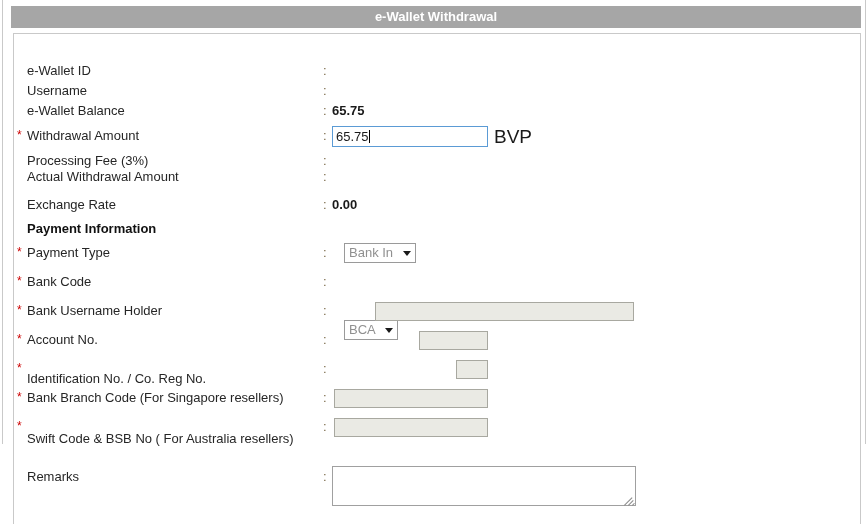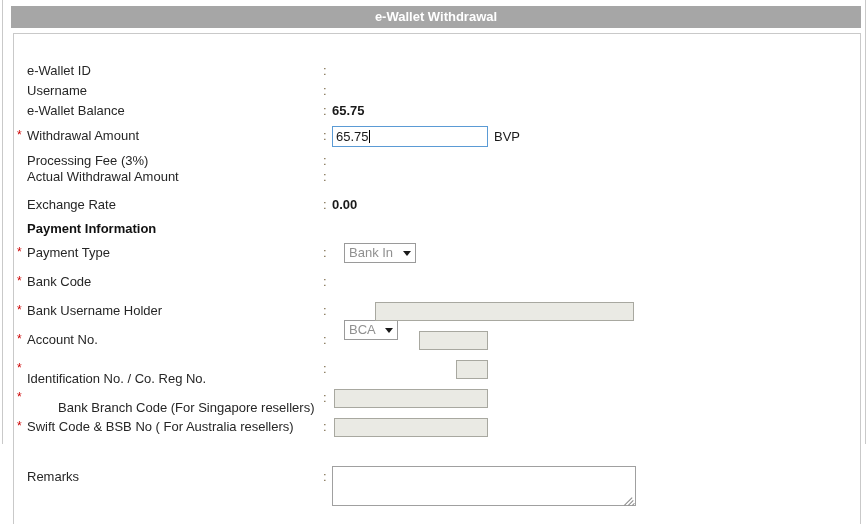--- a/index.html
+++ b/index.html
@@ -142,21 +142,21 @@
     display: inline-block;
     width: 1px;
     height: 13px;
     background: #000;
     vertical-align: -2px;
     margin-left: 0px;
   }
   .suffix {
     position: absolute;
     line-height: 21px;
-    font-size: 13px;
+    font-size: 19px;
     color: #1a1a1a;
   }
 
   .sel {
     position: absolute;
     background: #ffffff;
     border: 1px solid #9a9a9a;
     box-sizing: border-box;
     height: 20px;
     color: #909090;
@@ -291,28 +291,28 @@
 
       <div class="row" style="top:324px;height:24px;">
         <span class="req" style="top:1px;">*</span>
         <span class="label" style="top:12px;">Identification No. / Co. Reg No.</span>
         <span class="colon" style="top:2px;">:</span>
         <span class="txt" style="left:442px;top:2px;width:32px;"></span>
       </div>
 
       <div class="row" style="top:353px;height:24px;">
         <span class="req" style="top:1px;">*</span>
-        <span class="label" style="top:12px;margin-left:31px;">Bank Branch Code (For Singapore resellers)</span>
+        <span class="label" style="top:2px;">Bank Branch Code (For Singapore resellers)</span>
         <span class="colon" style="top:2px;">:</span>
         <span class="txt" style="left:320px;top:2px;width:154px;"></span>
       </div>
 
       <div class="row" style="top:382px;height:24px;">
         <span class="req" style="top:1px;">*</span>
-        <span class="label" style="top:2px;">Swift Code &amp; BSB No ( For Australia resellers)</span>
+        <span class="label" style="top:14px;">Swift Code &amp; BSB No ( For Australia resellers)</span>
         <span class="colon" style="top:2px;">:</span>
         <span class="txt" style="left:320px;top:2px;width:154px;"></span>
       </div>
 
       <div class="row" style="top:430px;height:44px;">
         <span class="label" style="top:4px;">Remarks</span>
         <span class="colon" style="top:4px;">:</span>
         <div class="area" style="left:318px;top:2px;width:304px;height:40px;"></div>
         <div class="resize-grip" style="left:610px;top:30px;">
           <i style="left:0px;top:11px;width:11px;"></i>

